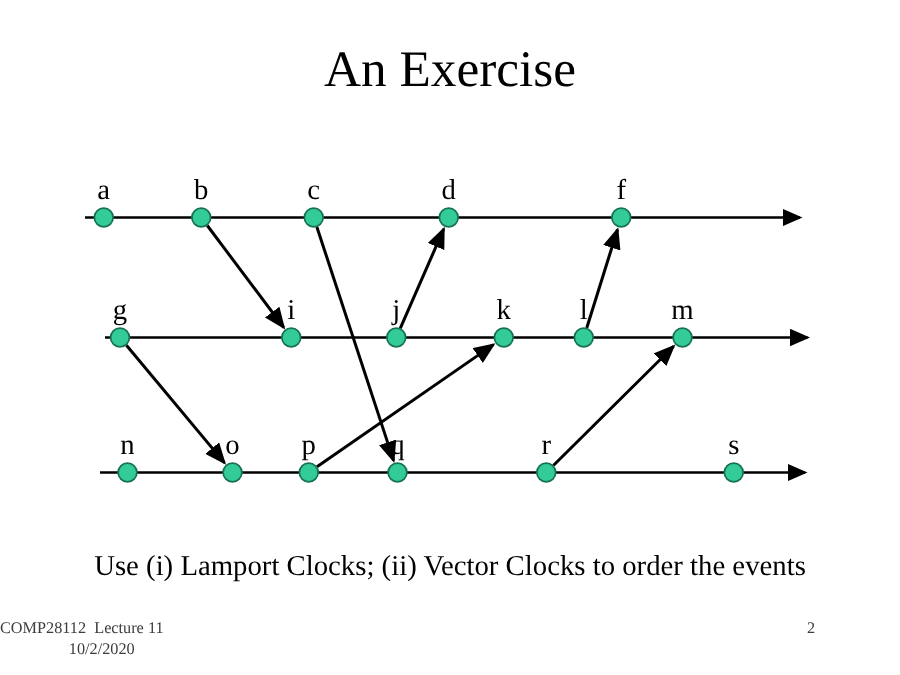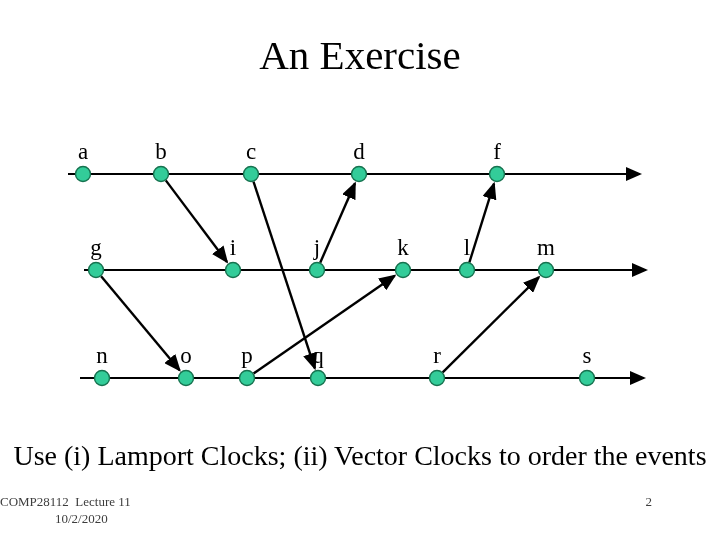--- a/index.html
+++ b/index.html
@@ -11,21 +11,21 @@
     position:absolute;top:33px;left:0;width:100%;text-align:center;
     font-size:41px;line-height:1.1;color:#000;
   }
   .diagram-svg{position:absolute;top:0;left:0;}
   .timeline{stroke:#000;stroke-width:2;}
   .message{stroke:#000;stroke-width:2.4;}
   .event-dot{stroke-width:1.4;}
   .event-label{font-family:"Liberation Serif", serif;font-size:23px;fill:#000;text-anchor:middle;}
   .instruction{
     position:absolute;top:440px;left:0;width:100%;text-align:center;
-    font-size:28px;color:#000;
+    font-size:23px;color:#000;
   }
   .footer{position:absolute;top:494px;left:0;width:100%;height:20px;font-size:13px;color:#3d3d3d;}
   .footer-date{position:absolute;left:55px;top:17px;}
   .footer-center{position:absolute;left:0;top:0;width:100%;text-align:left;white-space:pre;}
   .footer-page{position:absolute;right:68px;top:0;}
 </style>
 </head>
 <body>
 
 <div class="slide">

